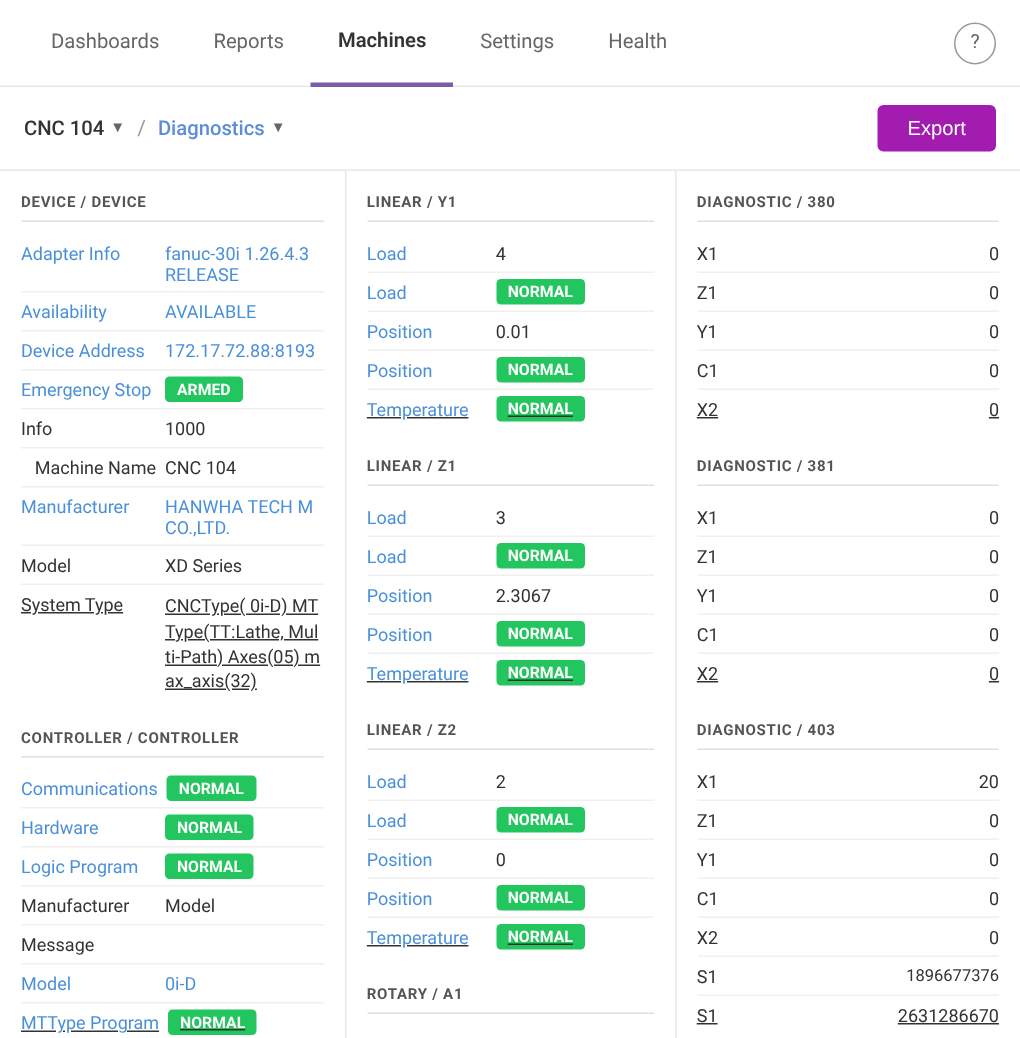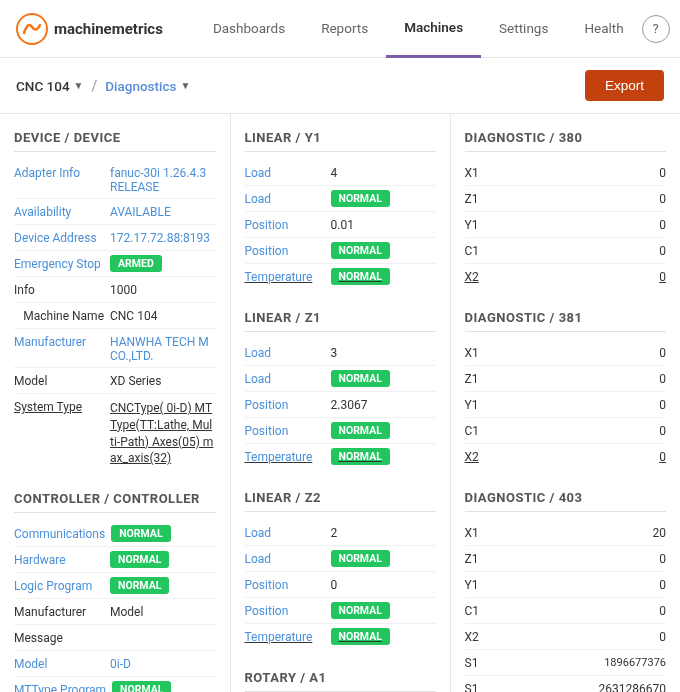--- a/index.html
+++ b/index.html
@@ -16,32 +16,32 @@
     .nav-link.active { color: #333; font-weight: 600; border-bottom: 3px solid #7b5ea7; }
     .nav-icons { display: flex; align-items: center; gap: 12px; margin-left: auto; }
     .nav-icon-btn { width: 28px; height: 28px; border-radius: 50%; border: 1.5px solid #999; display: flex; align-items: center; justify-content: center; cursor: pointer; font-size: 13px; color: #666; }
 
     
     .breadcrumb { display: flex; align-items: center; padding: 12px 16px; gap: 8px; border-bottom: 1px solid #e8e8e8; }
     .breadcrumb-item { display: flex; align-items: center; gap: 4px; font-size: 13.5px; color: #333; cursor: pointer; font-weight: 500; }
     .breadcrumb-item .chevron { font-size: 10px; color: #666; }
     .breadcrumb-sep { color: #999; font-size: 14px; }
     .breadcrumb-item.sub { color: #5b8dd9; }
-    .btn-export { margin-left: auto; background: #c2410c; color: #fff; border: none; border-radius: 4px; padding: 8px 20px; font-size: 13.5px; cursor: pointer; font-weight: 500; }
+    .btn-export { margin-left: auto; background: #a21caf; color: #fff; border: none; border-radius: 4px; padding: 8px 20px; font-size: 13.5px; cursor: pointer; font-weight: 500; }
 
     
     .main { display: flex; padding: 0; min-height: 580px; }
 
     
     .col { padding: 16px 14px; border-right: 1px solid #e8e8e8; flex: 1; min-width: 0; overflow: hidden; }
     .col:last-child { border-right: none; }
 
     
     .section { margin-bottom: 20px; }
-    .section-title { font-size: 13px; font-weight: 700; color: #555; letter-spacing: 0.5px; text-transform: uppercase; border-bottom: 1px solid #e0e0e0; padding-bottom: 6px; margin-bottom: 8px; }
+    .section-title { font-size: 10px; font-weight: 700; color: #555; letter-spacing: 0.5px; text-transform: uppercase; border-bottom: 1px solid #e0e0e0; padding-bottom: 6px; margin-bottom: 8px; }
 
     
     .data-row { display: flex; align-items: flex-start; padding: 4px 0; gap: 6px; border-bottom: 1px solid #f0f0f0; min-height: 26px; }
     .data-row:last-child { border-bottom: none; text-decoration: underline; }
     .row-label { color: #4a90d9; font-size: 12px; min-width: 90px; flex-shrink: 0; padding-top: 2px; }
     .row-value { font-size: 12px; color: #333; flex: 1; word-break: break-all; padding-top: 2px; }
     .badge { display: inline-block; background: #22c55e; color: #fff; font-size: 10.5px; font-weight: 700; padding: 2px 8px; border-radius: 3px; }
     .badge.armed { background: #22c55e; }
     .badge.normal { background: #22c55e; }
 
@@ -49,29 +49,20 @@
     .col-mid .row-label { color: #4a90d9; min-width: 80px; }
     .col-right .row-label { min-width: 30px; color: #333; }
     .col-right .row-value { text-align: right; }
 
     .multiline { font-size: 12px; color: #333; line-height: 1.4; }
   </style>
 </head>
 <body>
 
 <nav class="nav">
-  <div class="nav-logo">
-    <svg class="nav-logo-icon" viewBox="0 0 32 32">
-      <circle cx="16" cy="16" r="15" fill="none" stroke="#f97316" stroke-width="2"></circle>
-      <path d="M8 20 Q12 8 16 14 Q20 20 24 12" fill="none" stroke="#f97316" stroke-width="2.5" stroke-linecap="round"></path>
-    </svg>
-    <span class="nav-logo-text">
-      <span>machine</span><span style="font-weight:700">metrics</span>
-    </span>
-  </div>
   <div class="nav-links">
     <a class="nav-link">Dashboards</a>
     <a class="nav-link">Reports</a>
     <a class="nav-link active">Machines</a>
     <a class="nav-link">Settings</a>
     <a class="nav-link">Health</a>
   </div>
   <div class="nav-icons">
     <div class="nav-icon-btn">?</div>
 

